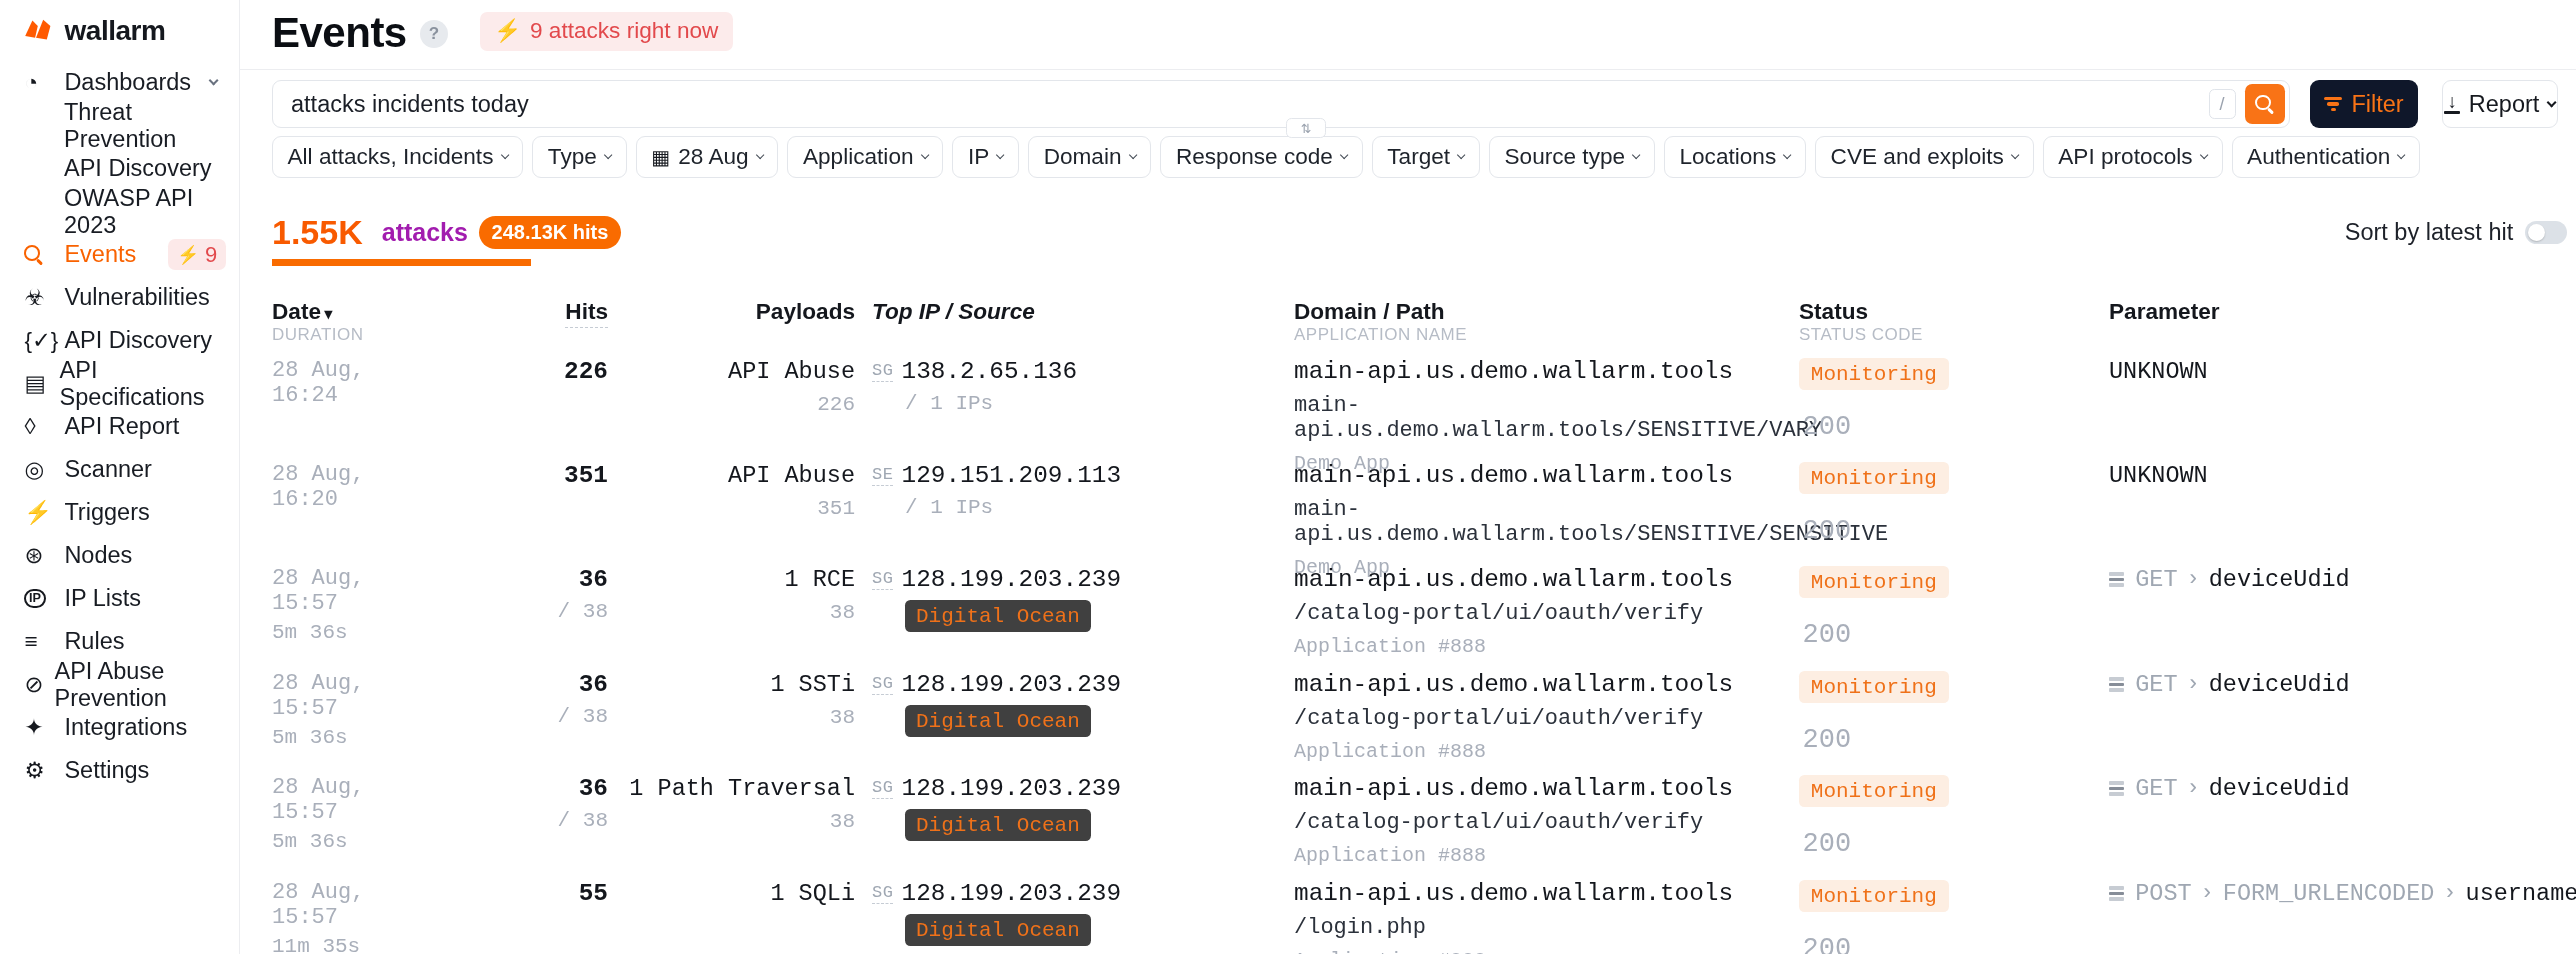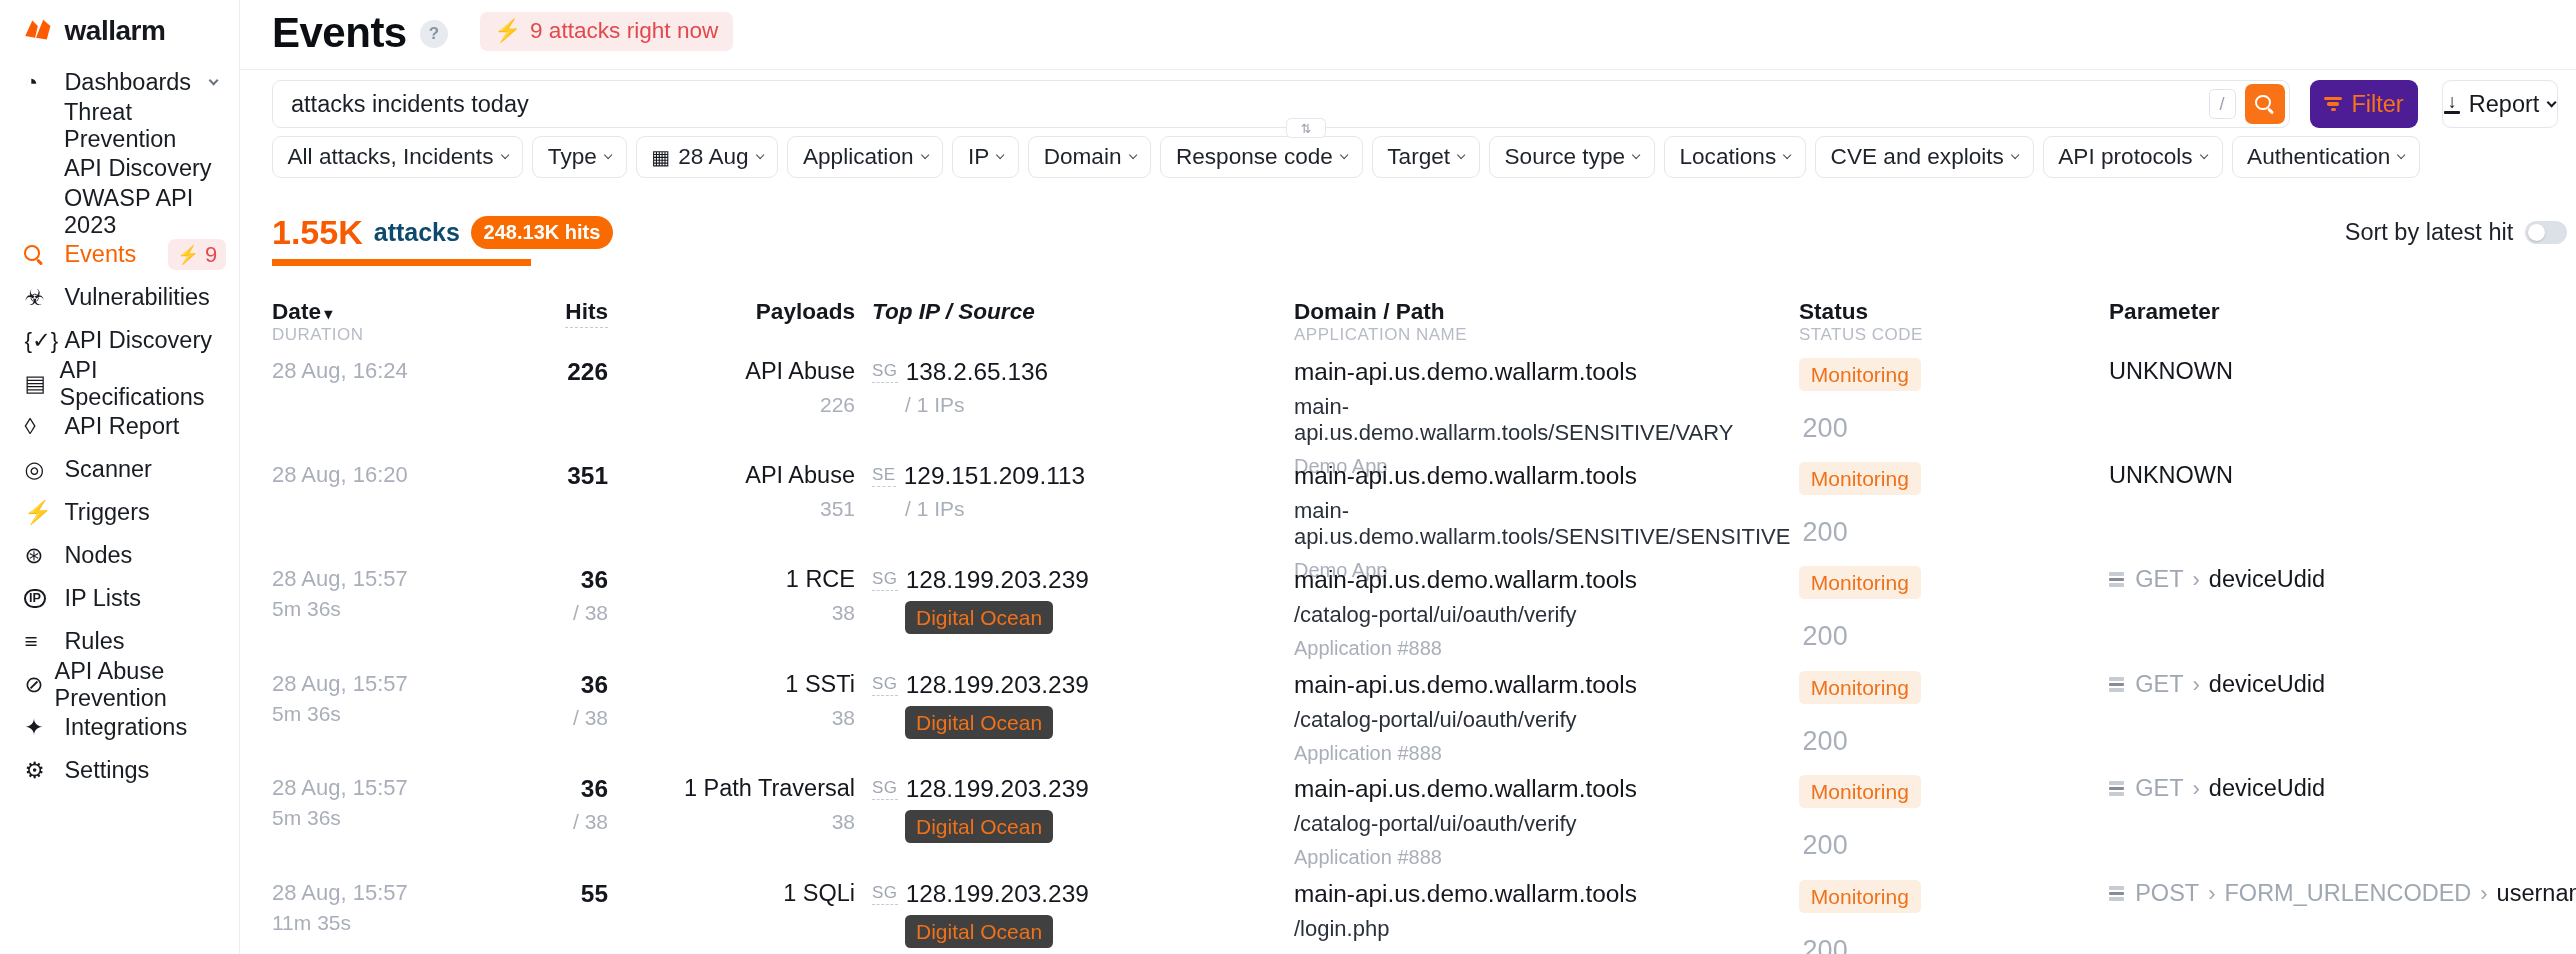--- a/index.html
+++ b/index.html
@@ -40,39 +40,39 @@
   .alert-badge .bolt { color:#E2494C; font-size:22px; }
   .alert-badge .txt { color:#E2494C; font-size:22.6px; }
   .hdr-divider { position:absolute; left:240px; top:69px; right:0; height:0.9px; background:#ECEDF0; }
 
   
   .search-wrap { position:absolute; left:272px; top:80px; width:2018px; height:48px; border:1.4px solid #E3E6EB; border-radius:9px; background:#fff; display:flex; align-items:center; padding:0 4.5px 0 18px; }
   .search-value { font-size:23.5px; color:#1A1E26; flex:1; }
   .key-hint { width:27px; height:30px; border:1.4px solid #E0E4EA; border-radius:5.4px; color:#9AA2AE; font-size:18px; display:flex; align-items:center; justify-content:center; margin-right:9px; }
   .search-btn { width:40px; height:40px; background:#F97316; border:none; border-radius:7.2px; color:#fff; display:flex; align-items:center; justify-content:center; cursor:pointer; }
   .expand-pill { position:absolute; left:1286px; top:118px; width:40px; height:20px; background:#fff; border:1.4px solid #E3E6EB; border-radius:5.4px; color:#9AA2AE; font-size:12.7px; display:flex; align-items:center; justify-content:center; z-index:3; }
-  .filter-btn { position:absolute; left:2310px; top:80px; width:108px; height:48px; background:#4c1d95; border:none; border-radius:9px; display:flex; align-items:center; justify-content:center; gap:9px; color:#F97316; font-size:23.5px; cursor:pointer; }
+  .filter-btn { position:absolute; left:2310px; top:80px; width:108px; height:48px; background:#0f172a; border:none; border-radius:9px; display:flex; align-items:center; justify-content:center; gap:9px; color:#F97316; font-size:23.5px; cursor:pointer; }
   .ficon { display:inline-flex; flex-direction:column; gap:2.7px; align-items:center; }
   .ficon i { display:block; height:3.2px; background:#F97316; border-radius:1.8px; }
   .ficon i:nth-child(1){width:18px;} .ficon i:nth-child(2){width:11.8px;} .ficon i:nth-child(3){width:5.4px;}
   .report-btn { position:absolute; left:2442px; top:80px; width:116px; height:48px; background:#fff; border:1.4px solid #E3E6EB; border-radius:9px; display:flex; align-items:center; justify-content:center; gap:9px; font-size:23.5px; color:#16191F; cursor:pointer; }
   .dl { display:inline-flex; flex-direction:column; align-items:center; line-height:15.4px; }
   .dl .ar { font-size:19px; font-weight:700; }
   .dl::after { content:""; width:15.4px; height:2.7px; background:#16191F; margin-top:1.8px; border-radius:0.9px; }
 
   
   .chips { position:absolute; left:272px; top:136px; display:flex; gap:9px; }
   .chip { height:42px; border:1.4px solid #E3E6EB; border-radius:9px; background:#fff; padding:0 14.5px; display:flex; align-items:center; gap:8.1px; font-size:22.6px; color:#1E232B; cursor:pointer; white-space:nowrap; }
   .chip .chev { width:6.3px; height:6.3px; border-width:1.8px; color:#434A54; }
   .cal { font-size:20px; color:#16191F; }
 
   
   .summary { position:absolute; left:272px; top:213px; display:flex; align-items:center; gap:11px; }
   .sum-count { font-size:34px; font-weight:800; color:#F85A00; }
-  .sum-unit { font-size:25px; font-weight:700; color:#0c4a6e; }
+  .sum-unit { font-size:25px; font-weight:700; color:#a21caf;margin-left:8px; }
   .hits-pill { background:#F96B00; color:#fff; font-size:20px; font-weight:700; border-radius:903px; padding:5.4px 12.7px; }
   .sum-bar { position:absolute; left:272px; top:259px; width:259px; height:7.2px; background:#F96B00; }
   .sort-box { position:absolute; right:9px; top:219px; display:flex; align-items:center; gap:11.8px; }
   .sort-label { font-size:23.5px; color:#1D2129; }
   .toggle { width:42px; height:22.6px; background:#DCE1E7; border-radius:903px; position:relative; cursor:pointer; }
   .toggle .knob { position:absolute; left:2.7px; top:2.7px; width:17px; height:17px; background:#fff; border-radius:50%; box-shadow:0 0.9px 1.8px rgba(0,0,0,.2); }
 
   
   .thead { position:absolute; left:272px; top:299px; width:2296px; height:45px; }
   .thead .hcell { position:absolute; top:0; font-size:22.6px; font-weight:700; color:#14171D; }
@@ -81,21 +81,21 @@
   .h-date .tri { font-size:15.4px; margin-left:3.6px; }
   .h-hits { left:155px; width:181px; text-align:right; }
   .h-hits span { border-bottom:1.8px dashed #C6CCD4; padding-bottom:2.7px; }
   .h-pay { left:357px; width:226px; text-align:right; }
   .h-src { left:600px;font-style:italic; }
   .h-dom { left:1022px; }
   .h-status { left:1527px; }
   .h-param { left:1837px; }
 
   .tbody { position:absolute; left:272px; top:358px; width:2296px; height:597px; }
-  .row { position:absolute; left:0; width:2296px; height:101px; }
+  .row { position:absolute; left:0; width:2296px; height:101px;font-family:Liberation Mono, monospace; }
   .c { position:absolute; top:0; }
   .c-date { left:0; width:154px; }
   .c-date .d1 { font-size:22px; color:#A9AFBA; }
   .c-date .d2 { font-size:21px; color:#A9AFBA; margin-top:5.4px; }
   .c-hits { left:155px; width:181px; text-align:right; }
   .c-hits .v { font-size:24.4px; font-weight:600; color:#14171D; }
   .c-hits .t { font-size:21px; color:#A9AFBA; margin-top:7.2px; }
   .c-pay { left:357px; width:226px; text-align:right; }
   .c-pay .v { font-size:23.5px; color:#14171D; }
   .c-pay .t { font-size:21px; color:#A9AFBA; margin-top:8.1px; }

